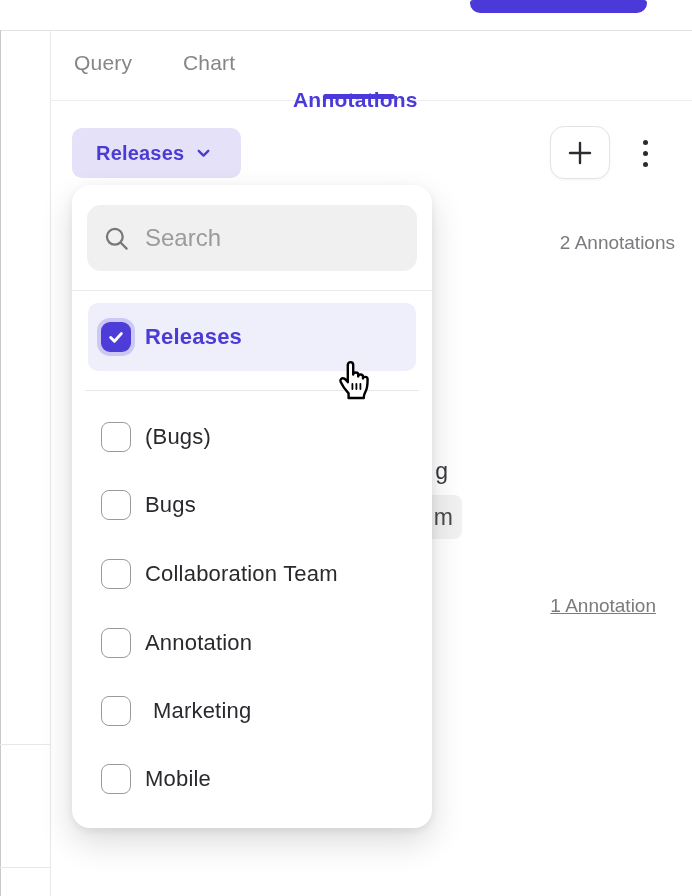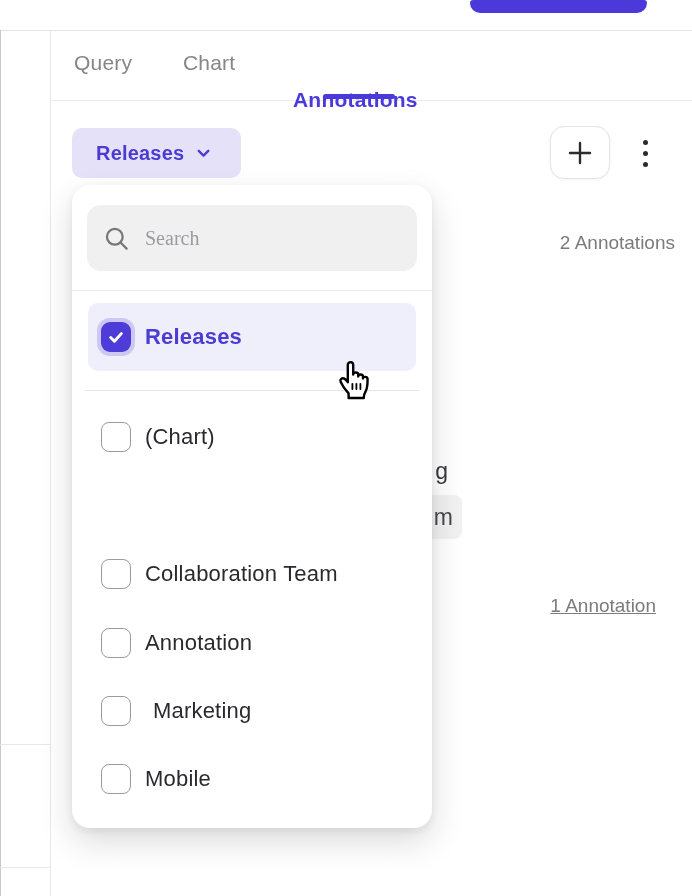--- a/index.html
+++ b/index.html
@@ -94,21 +94,21 @@
     box-shadow:0 14px 34px rgba(0,0,0,0.14), 0 3px 8px rgba(0,0,0,0.07);
     z-index:5;
   }
   .search-wrap {
     left:15px; top:20px; width:330px; height:66px;
     background:#F0F0F1; border-radius:14px;
     display:flex; align-items:center; padding:0 16px; gap:15px;
   }
   .search-wrap input {
     flex:1; border:none; background:transparent; outline:none;
-    font-size:20px; color:#3A3A3E; font-family:Liberation Serif, serif; min-width:0;
+    font-size:24px; color:#3A3A3E; font-family:Liberation Sans, sans-serif; min-width:0;
   }
   .search-wrap input::placeholder { color:#9B9B9F; }
   .panel-div1 { left:0; top:105px; width:360px; height:1px; background:#EBEBED; }
   .panel-div2 { left:13px; top:205px; width:334px; height:1px; background:#E7E7E9; }
 
   .option {
     left:16px; width:328px; height:68px;
     display:flex; align-items:center; padding-left:13px; gap:14px;
     border-radius:10px; cursor:pointer; background:transparent;
     border:none; font-family:inherit;
@@ -205,21 +205,25 @@
         <path d="M6.2 12.6 L10.3 16.6 L17.8 8.3" stroke="#ffffff" stroke-width="3.2" stroke-linecap="round" stroke-linejoin="round"></path>
       </svg>
     </span>
     <span class="lbl">Releases</span>
   </button>
 
   <div class="abs panel-div2"></div>
 
   <button class="abs option opt-1">
     <span class="cb"></span>
-    <span class="lbl">(Chart)</span>
+    <span class="lbl">(Bugs)</span>
+  </button>
+  <button class="abs option opt-2">
+    <span class="cb"></span>
+    <span class="lbl">Bugs</span>
   </button>
   <button class="abs option opt-3">
     <span class="cb"></span>
     <span class="lbl">Collaboration Team</span>
   </button>
   <button class="abs option opt-4">
     <span class="cb"></span>
     <span class="lbl">Annotation</span>
   </button>
   <button class="abs option opt-5">

